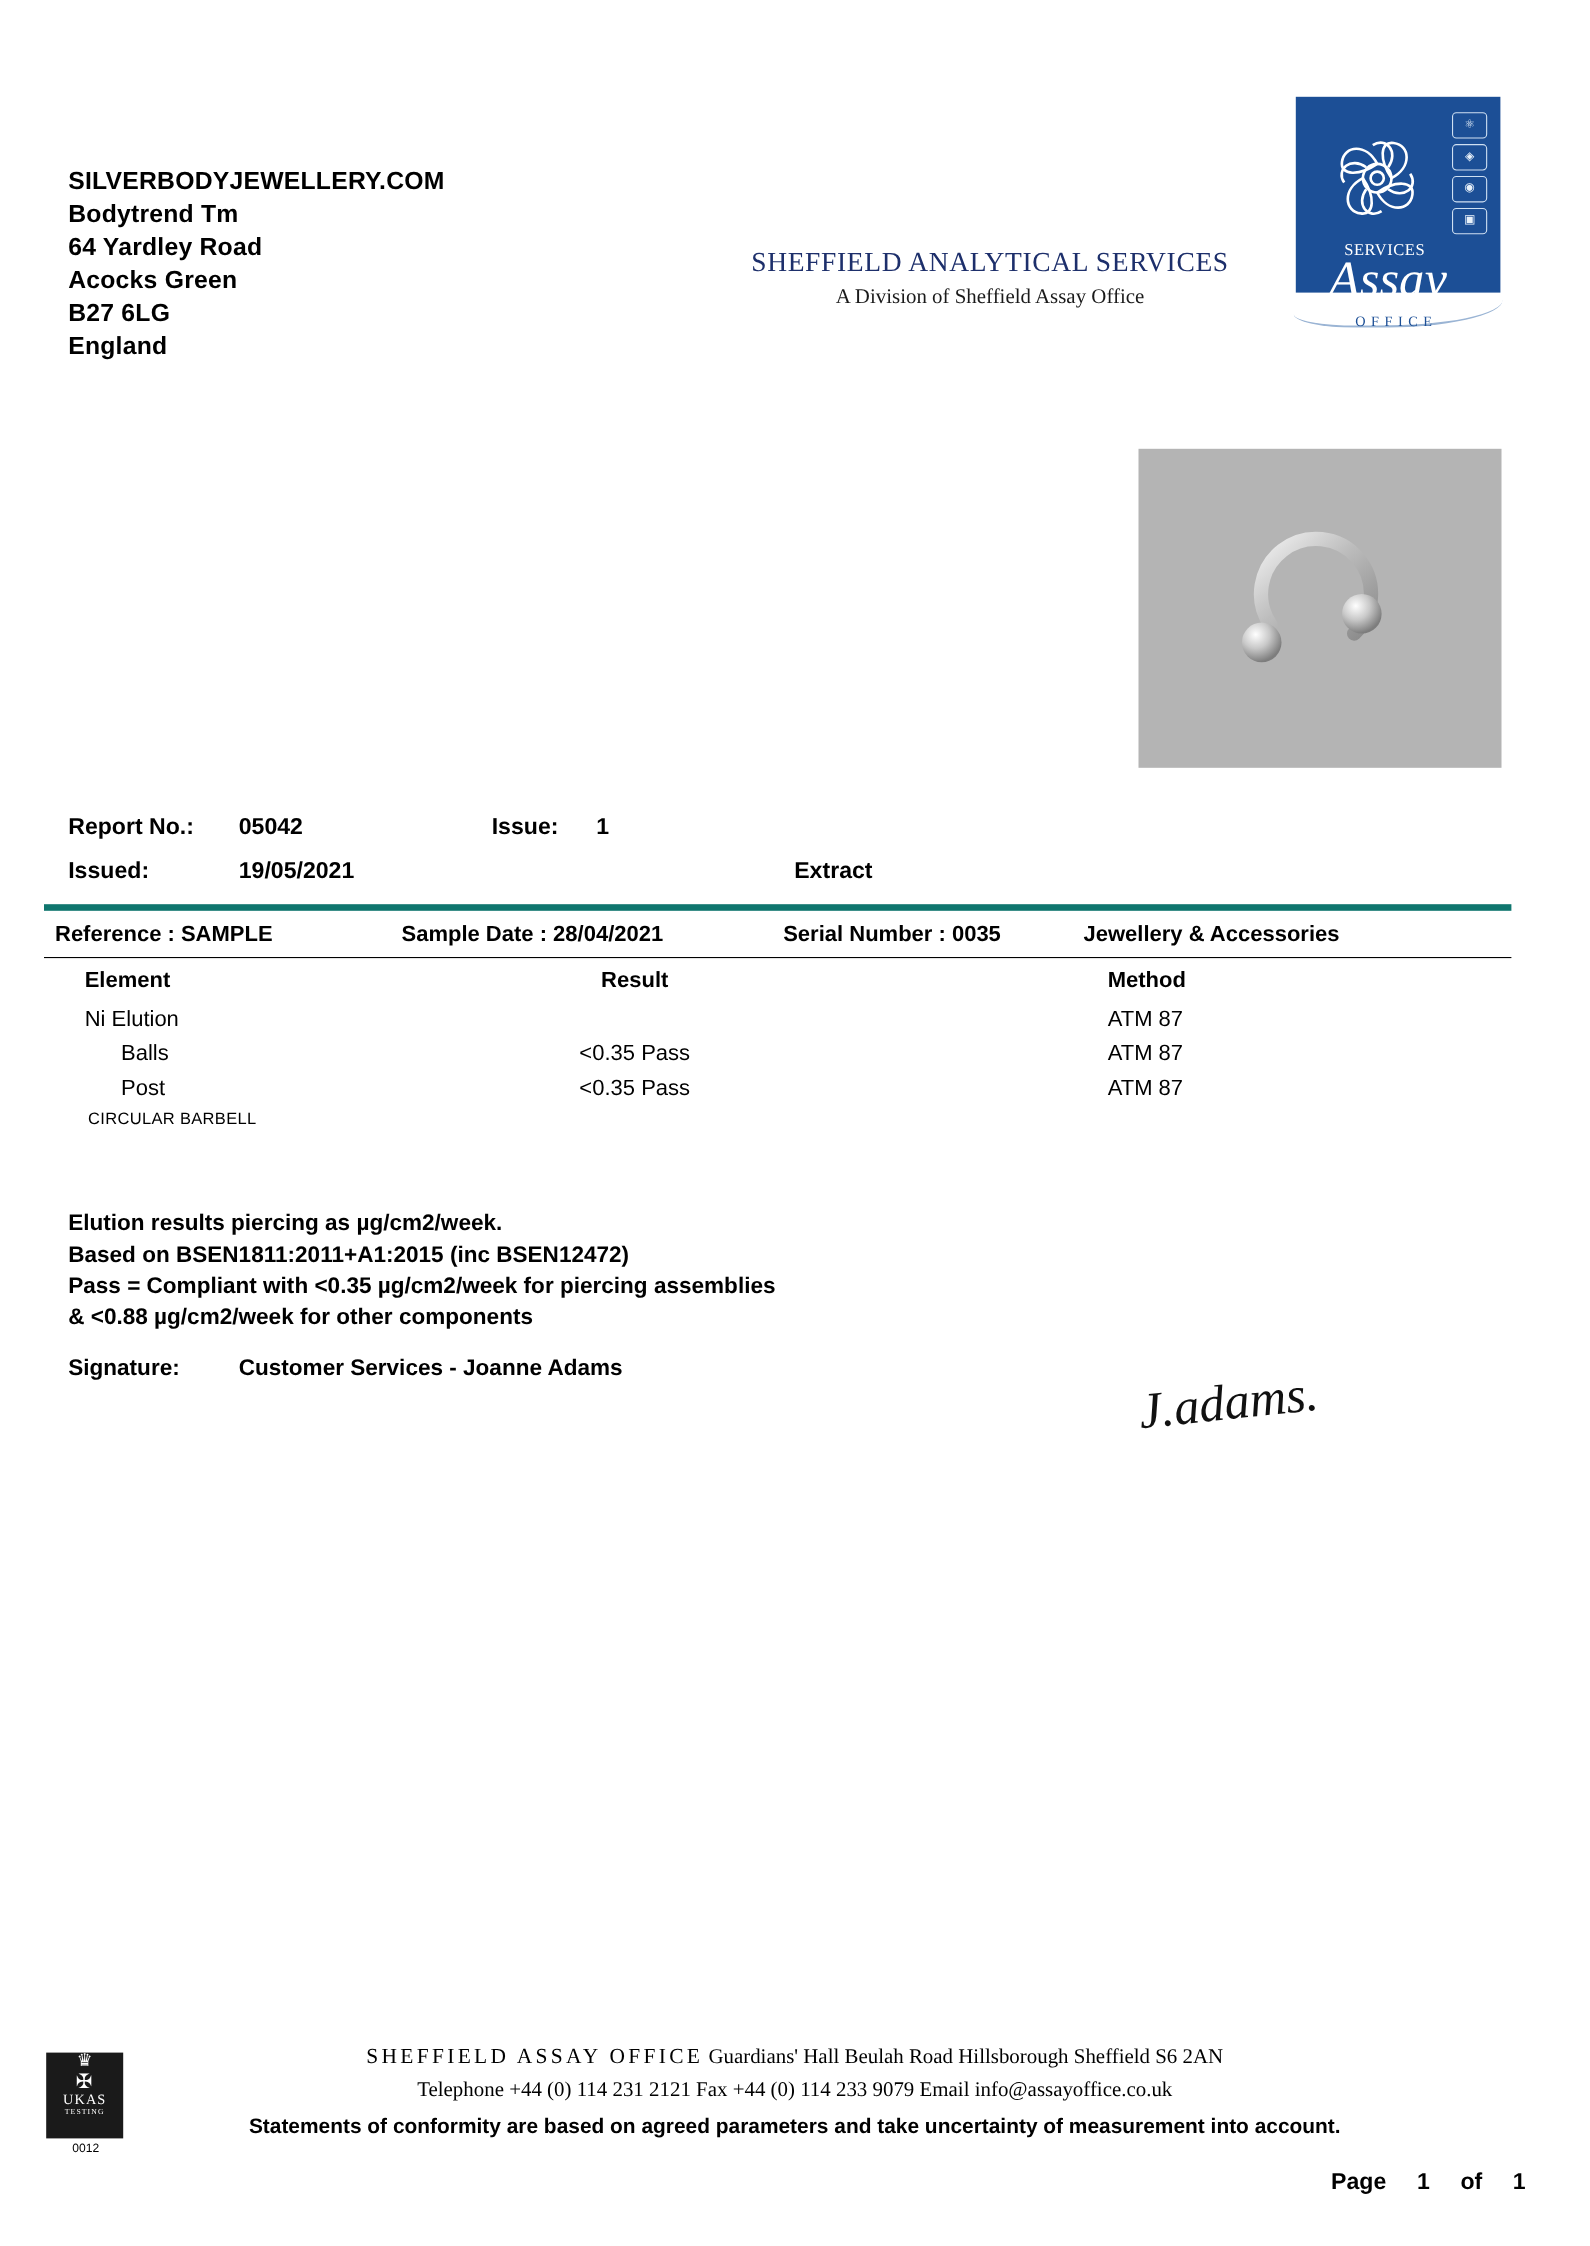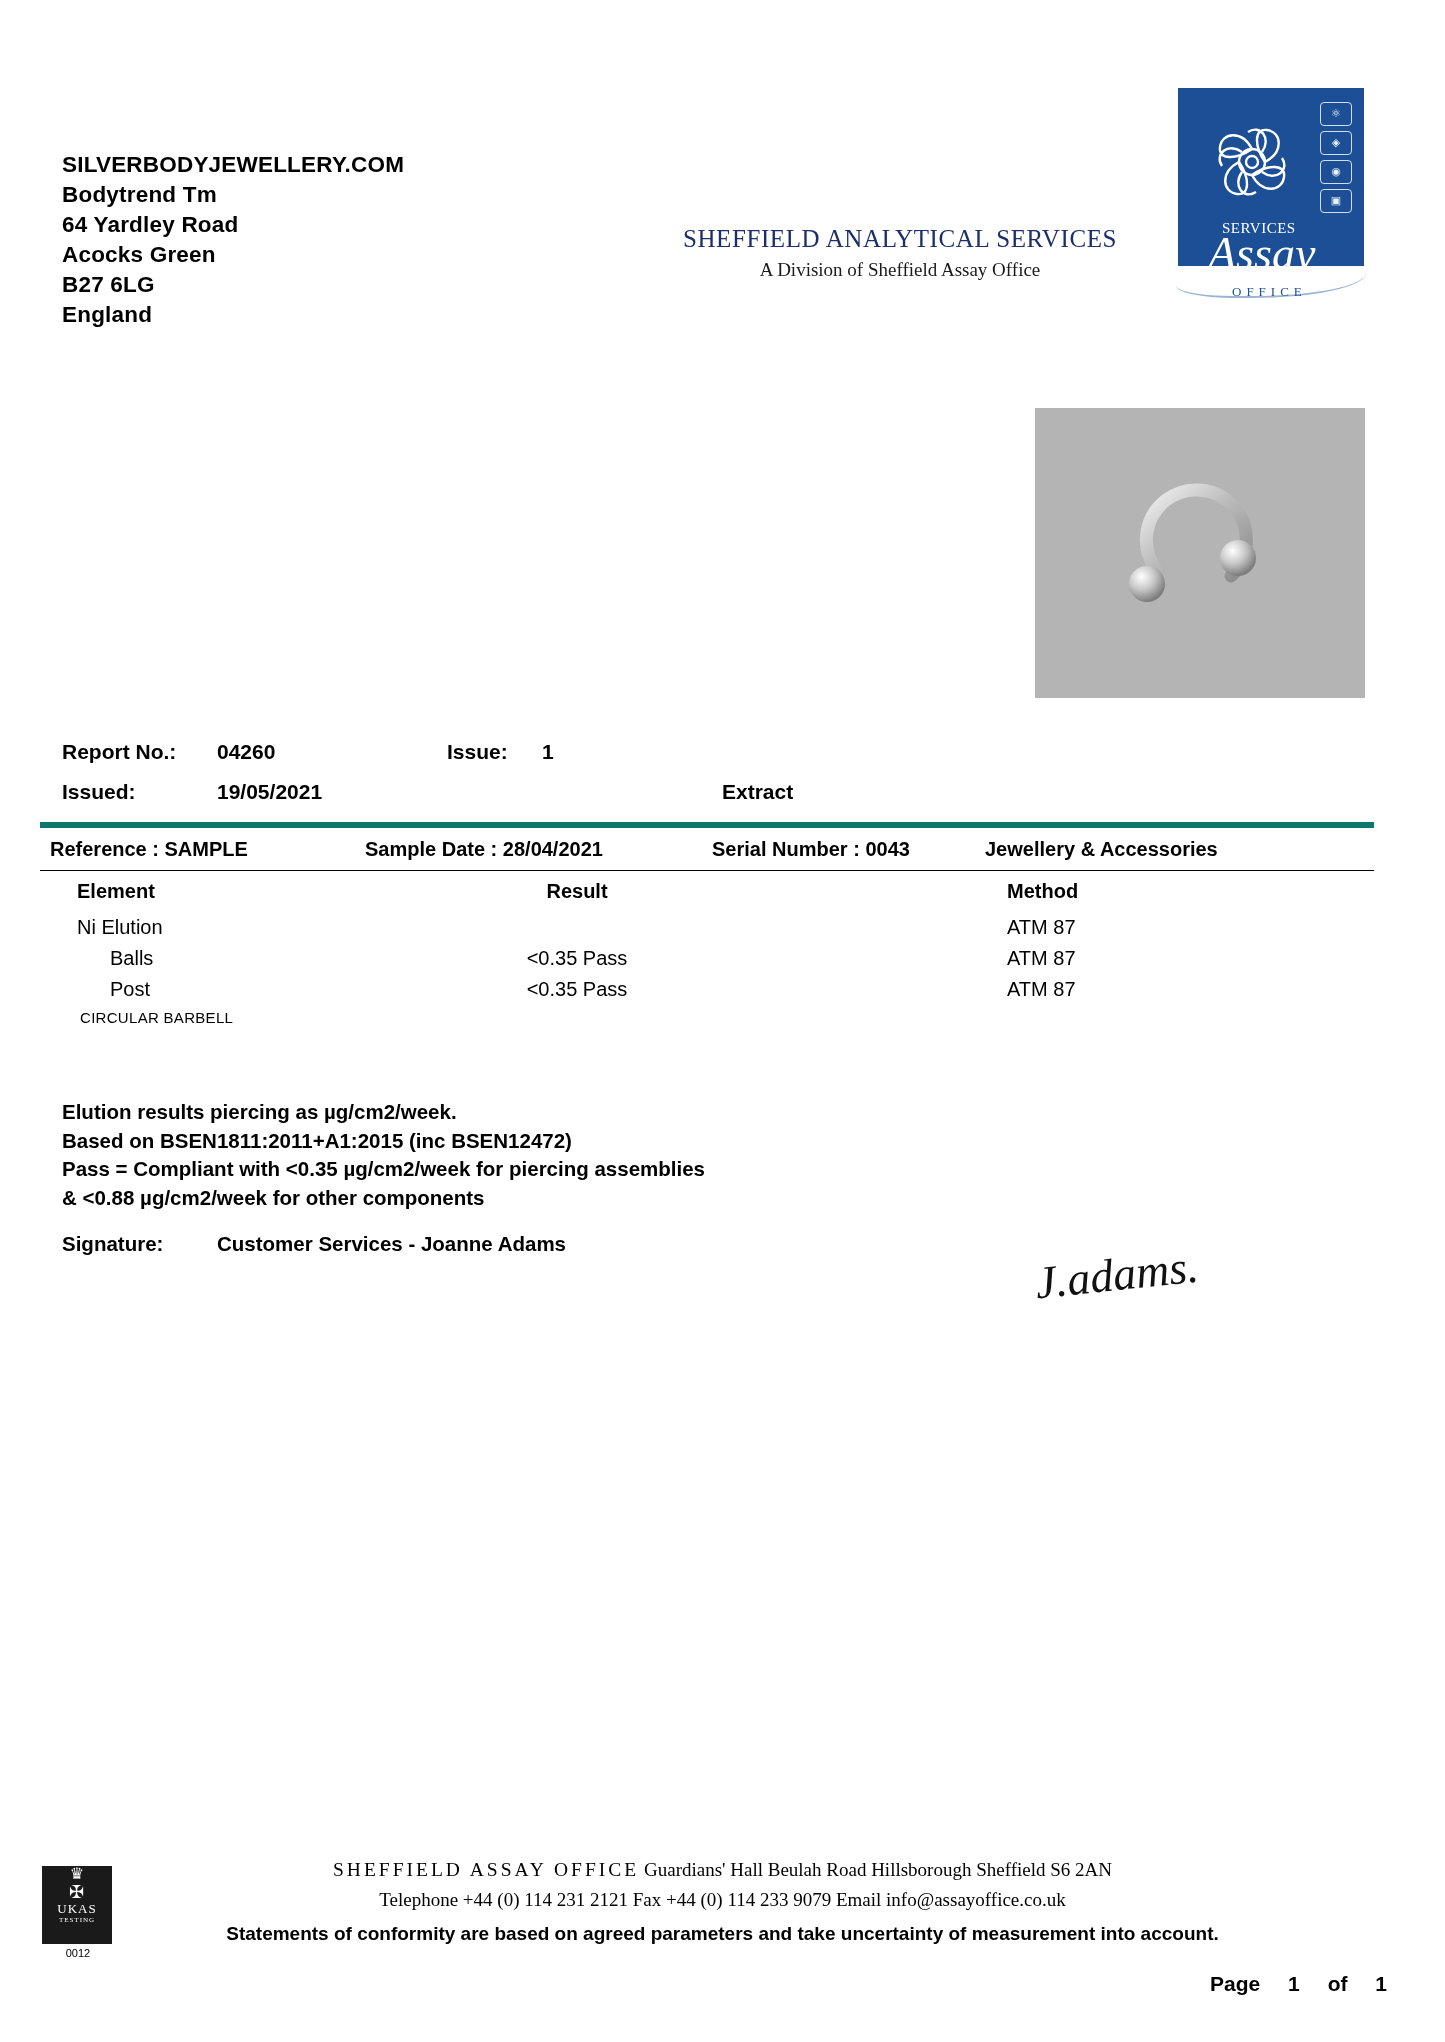--- a/index.html
+++ b/index.html
@@ -364,35 +364,35 @@
       </defs>
       <path d="M120 160 A50 50 0 1 1 196 168" fill="none" stroke="url(#metal)" stroke-width="13" stroke-linecap="round"></path>
       <circle cx="112" cy="176" r="18" fill="url(#ball)"></circle>
       <circle cx="203" cy="150" r="18" fill="url(#ball)"></circle>
     </svg>
   </div>
 
   <div class="meta">
     <div class="meta-row">
       <span class="m-label lbl-reportno">Report No.:</span>
-      <span class="m-label val-reportno">04260</span>
+      <span class="m-label val-reportno">05042</span>
       <span class="m-label lbl-issue">Issue:</span>
       <span class="m-label val-issue">1</span>
     </div>
     <div class="meta-row">
       <span class="m-label lbl-issued">Issued:</span>
       <span class="m-label val-issued">19/05/2021</span>
       <span class="m-label val-extract">Extract</span>
     </div>
   </div>
 
   <div class="refbar">
     <span class="ref-1">Reference :  SAMPLE</span>
     <span class="ref-2">Sample Date : 28/04/2021</span>
-    <span class="ref-3">Serial Number :  0043</span>
+    <span class="ref-3">Serial Number :  0035</span>
     <span class="ref-4">Jewellery &amp; Accessories</span>
   </div>
 
   <div class="results">
     <div class="res-head">
       <span class="c-element">Element</span>
       <span class="c-result head">Result</span>
       <span class="c-method">Method</span>
     </div>
 

